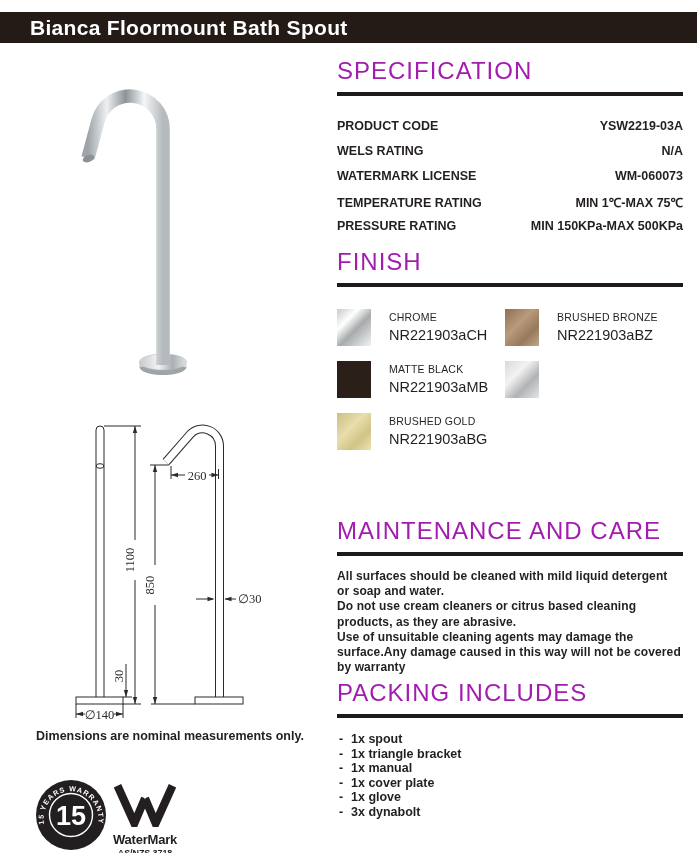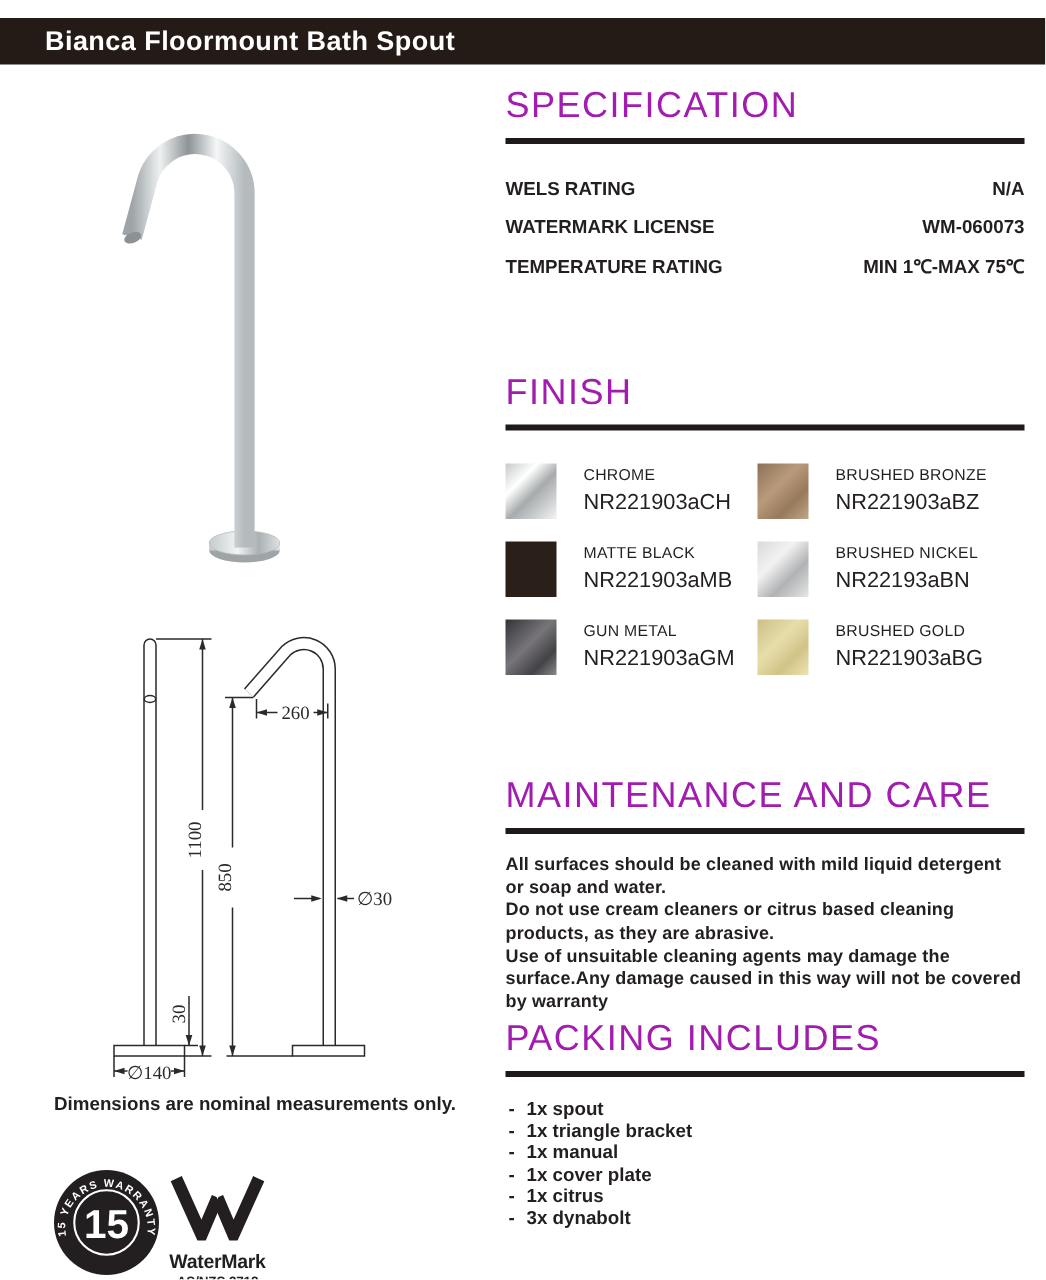--- a/index.html
+++ b/index.html
@@ -1,21 +1,21 @@
 <!DOCTYPE html>
 <html><head>
 <meta charset="utf-8">
 <style>
   * { margin:0; padding:0; box-sizing:border-box; }
   body { background:#fff; font-family:"Liberation Sans", sans-serif; color:#231f20; }
   #page { position:relative; width:697px; height:853px; background:#ffffff; overflow:hidden; }
 
   
   .header-bar { position:absolute; top:12px; left:0; width:697px; height:31px; background:#241b17; }
-  .header-bar .title { display:block; color:#ffffff; font-weight:bold; font-size:18px; line-height:31px; padding-left:30px; letter-spacing:0.3px; }
+  .header-bar .title { display:block; color:#ffffff; font-weight:bold; font-size:21px; line-height:31px; padding-left:30px; letter-spacing:0.3px; }
 
   
   .section { position:absolute; left:337px; width:346px; }
   .section-title { font-size:24px; font-weight:400; letter-spacing:1px; color:#a21caf; padding-bottom:7px; border-bottom:4px solid #1d1a19; }
 
   #sec-spec { top:57px; }
   .spec-rows { margin-top:23px; }
   .spec-row { display:flex; justify-content:space-between; align-items:baseline; height:25px; font-size:12.5px; font-weight:bold; }
   .spec-row .value { text-align:right; }
 
@@ -163,30 +163,38 @@
     </svg>
     <div class="wm-name">WaterMark</div>
     <div class="wm-std">AS/NZS 3718</div>
     
   </div>
 
   <div class="section" id="sec-spec">
     <div class="section-title">SPECIFICATION</div>
     <div class="spec-rows">
       <div class="spec-row">
+        <span class="label">PRODUCT CODE</span>
+        <span class="value">YSW2219-03A</span>
+      </div>
+      <div class="spec-row">
         <span class="label">WELS RATING</span>
         <span class="value">N/A</span>
       </div>
       <div class="spec-row">
         <span class="label">WATERMARK LICENSE</span>
         <span class="value">WM-060073</span>
       </div>
       <div class="spec-row">
         <span class="label">TEMPERATURE RATING</span>
         <span class="value">MIN 1℃-MAX 75℃</span>
+      </div>
+      <div class="spec-row">
+        <span class="label">PRESSURE RATING</span>
+        <span class="value">MIN 150KPa-MAX 500KPa</span>
       </div>
     </div>
   </div>
 
   <div class="section" id="sec-finish">
     <div class="section-title">FINISH</div>
     <div class="finish-grid">
       <div class="finish-cell">
         <div class="swatch" style="background:linear-gradient(135deg,#c6c9ca 0%,#ffffff 30%,#a7abad 55%,#f2f3f4 100%)"></div>
         <div class="finish-text">
@@ -203,31 +211,20 @@
       </div>
       <div class="finish-cell">
         <div class="swatch" style="background:#2b1f1a"></div>
         <div class="finish-text">
           <div class="finish-name">MATTE BLACK</div>
           <div class="finish-code">NR221903aMB</div>
         </div>
       </div>
       <div class="finish-cell">
         <div class="swatch" style="background:linear-gradient(135deg,#d9dadb 0%,#f2f2f2 35%,#b0b2b4 65%,#e5e6e7 100%)"></div>
-        <div class="finish-text">
-          <div class="finish-name">BRUSHED NICKEL</div>
-          <div class="finish-code">NR22193aBN</div>
-        </div>
-      </div>
-      <div class="finish-cell">
-        <div class="swatch" style="background:linear-gradient(135deg,#343336 0%,#77757a 45%,#434246 75%,#8a888d 100%)"></div>
-        <div class="finish-text">
-          <div class="finish-name">GUN METAL</div>
-          <div class="finish-code">NR221903aGM</div>
-        </div>
       </div>
       <div class="finish-cell">
         <div class="swatch" style="background:linear-gradient(135deg,#cdbf85 0%,#e7deab 40%,#d2c386 70%,#ece4b5 100%)"></div>
         <div class="finish-text">
           <div class="finish-name">BRUSHED GOLD</div>
           <div class="finish-code">NR221903aBG</div>
         </div>
       </div>
     </div>
   </div>
@@ -255,21 +252,21 @@
       <li class="pack-item">
         <span class="dash">-</span>
         <span>1x manual</span>
       </li>
       <li class="pack-item">
         <span class="dash">-</span>
         <span>1x cover plate</span>
       </li>
       <li class="pack-item">
         <span class="dash">-</span>
-        <span>1x citrus</span>
+        <span>1x glove</span>
       </li>
       <li class="pack-item">
         <span class="dash">-</span>
         <span>3x dynabolt</span>
       </li>
     </ul>
   </div>
 
 </div>
 

